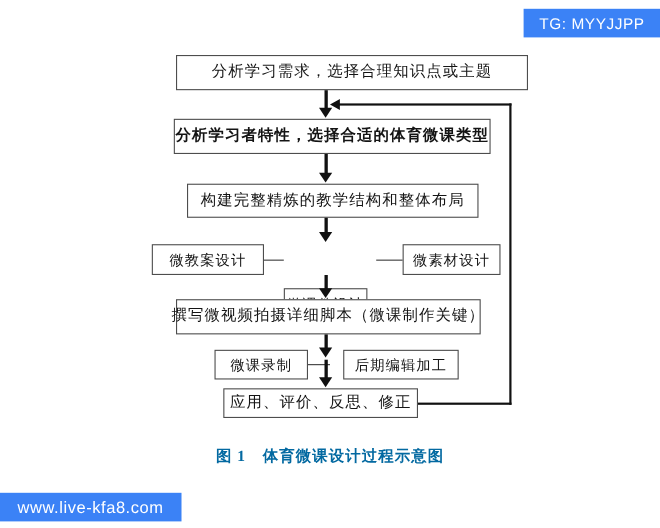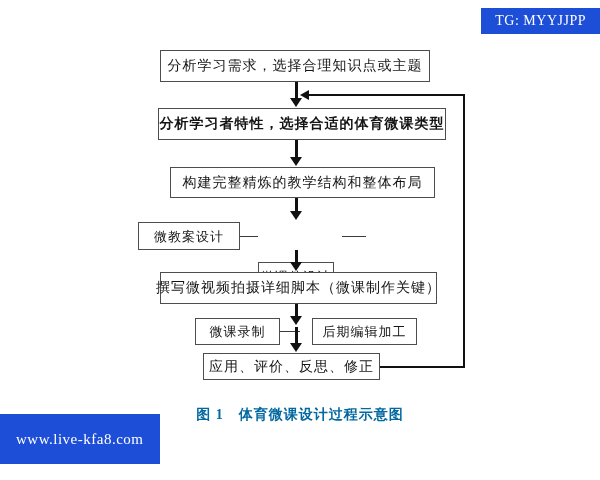--- a/index.html
+++ b/index.html
@@ -36,21 +36,21 @@
     text-align: center;
     color: #141414;
     letter-spacing: 1px;
     white-space: nowrap;
     line-height: 1;
   }
   .fbox.wide   { font-size: 14px; }
   .fbox.small  { font-size: 13px; }
 
   
-  #box-needs        { left: 160px; top: 50px;  width: 270px; height: 32px; }
+  #box-needs        { left: 160px; top: 50px;  width: 320px; height: 32px; }
   #box-learner      { left: 158px; top: 108px; width: 288px; height: 32px; font-weight: bold; }
   #box-structure    { left: 170px; top: 167px; width: 265px; height: 31px; }
 
   #box-lesson-plan  { left: 138px; top: 222px; width: 102px; height: 28px; }
   #box-courseware   { left: 258px; top: 222px; width: 76px;  height: 28px; margin-top: 40px; }
   #box-material     { left: 366px; top: 222px; width: 89px;  height: 28px; }
 
   #box-script       { left: 160px; top: 272px; width: 277px; height: 32px; }
 
   #box-record       { left: 195px; top: 318px; width: 85px;  height: 27px; }
@@ -100,40 +100,40 @@
     text-align: center;
     font-size: 14px;
     font-weight: bold;
     letter-spacing: 1px;
     color: #0369a1;
   }
 
   
   .overlay-tag {
     position: absolute;
-    background: #1d4ed8;
+    background: #3b82f6;
     color: #ffffff;
-    font-family: Liberation Serif, serif;
+    font-family: Liberation Sans, sans-serif;
     display: flex;
     align-items: center;
     justify-content: center;
     letter-spacing: 0.5px;
   }
   #tg-tag {
     right: 0;
     top: 8px;
     height: 26px;
     padding: 0 14px;
     font-size: 14px;
   }
   #site-watermark {
     left: 0;
-    bottom: 16px;
+    bottom: 6px;
     height: 18px;
-    padding: 16px 16px;
+    padding: 4px 16px;
     font-size: 15px;
   }
 </style>
 </head>
 <body>
 
 <div id="diagram-canvas">
 
   <div class="fbox wide" id="box-needs">分析学习需求，选择合理知识点或主题</div>
 
@@ -150,20 +150,21 @@
 
   <div class="fbox wide" id="box-structure">构建完整精炼的教学结构和整体布局</div>
 
   <div class="vline" style="left:295px; top:198px; height:14px;"></div>
   <div class="arrowhead-down" style="left:290px; top:211px;"></div>
 
   <div class="fbox small" id="box-lesson-plan">微教案设计</div>
 
   <div class="fbox small" id="box-courseware">微课件设计</div>
 
+  <div class="fbox small" id="box-material">微素材设计</div>
 
   <div class="hline-thin" style="left:240px; top:236px; width:18px;"></div>
   <div class="hline-thin" style="left:342px; top:236px; width:24px;"></div>
 
   <div class="vline" style="left:295px; top:250px; height:13px;"></div>
   <div class="arrowhead-down" style="left:290px; top:262px;"></div>
 
   <div class="fbox wide" id="box-script">撰写微视频拍摄详细脚本（微课制作关键）</div>
 
   <div class="vline" style="left:295px; top:304px; height:13px;"></div>

